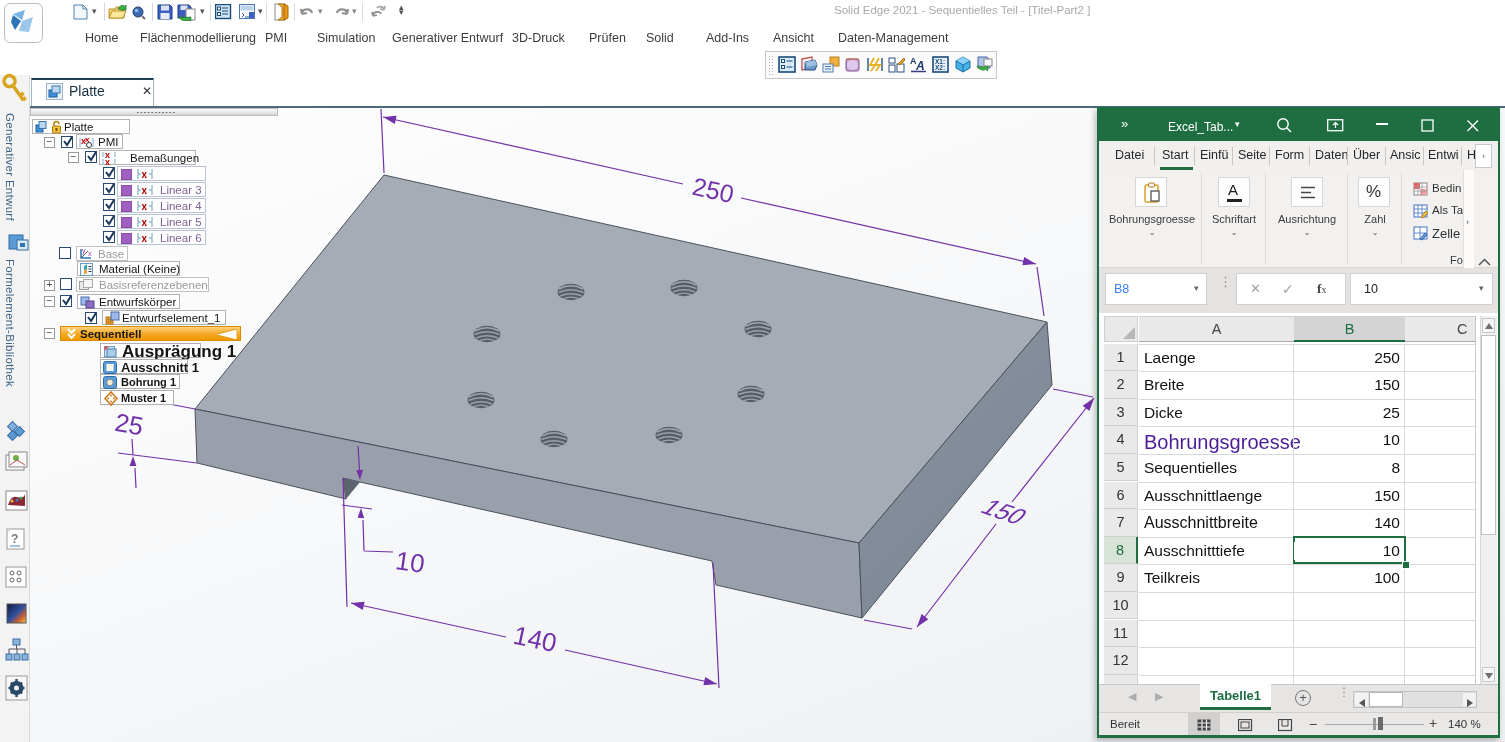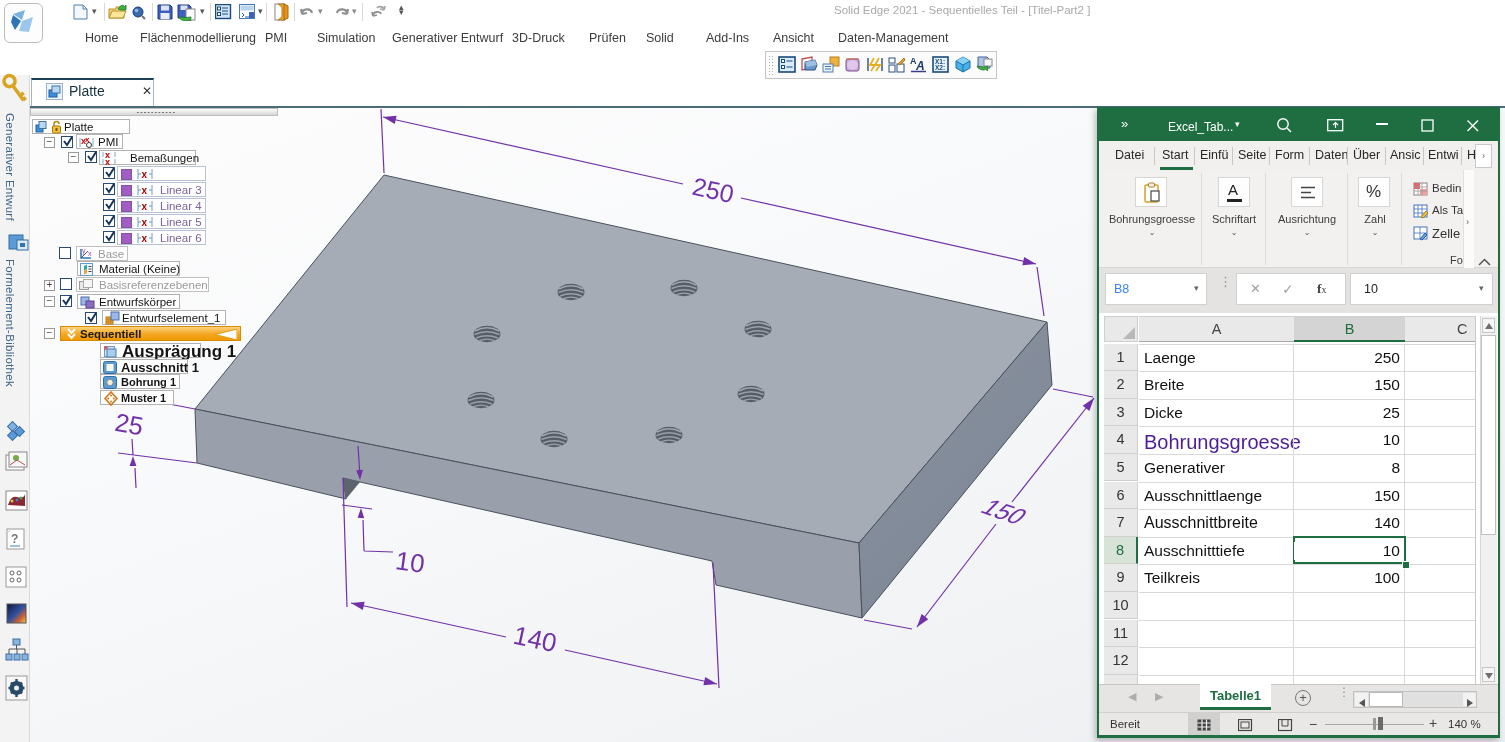--- a/index.html
+++ b/index.html
@@ -693,21 +693,21 @@
 <div class="a" style="left:7px;top:264.1px;width:34px;height:27.6px;background:#e9e9e9;color:#333;border-right:1px solid #cfcfcf;border-bottom:1px solid #cfcfcf;box-sizing:border-box;text-align:center;font-size:14.5px;line-height:26px">2</div>
 <div class="a" style="left:47px;top:269.1px;font-size:15.5px;color:#111;white-space:nowrap">Breite</div>
 <div class="a" style="left:197px;top:269.1px;width:106px;text-align:right;font-size:15.5px;color:#111">150</div>
 <div class="a" style="left:7px;top:291.7px;width:34px;height:27.6px;background:#e9e9e9;color:#333;border-right:1px solid #cfcfcf;border-bottom:1px solid #cfcfcf;box-sizing:border-box;text-align:center;font-size:14.5px;line-height:26px">3</div>
 <div class="a" style="left:47px;top:296.7px;font-size:15.5px;color:#111;white-space:nowrap">Dicke</div>
 <div class="a" style="left:197px;top:296.7px;width:106px;text-align:right;font-size:15.5px;color:#111">25</div>
 <div class="a" style="left:7px;top:319.3px;width:34px;height:27.6px;background:#e9e9e9;color:#333;border-right:1px solid #cfcfcf;border-bottom:1px solid #cfcfcf;box-sizing:border-box;text-align:center;font-size:14.5px;line-height:26px">4</div>
 <div class="a" style="left:47px;top:324.3px;font-size:20px;color:#4c1d95;white-space:nowrap">Bohrungsgroesse</div>
 <div class="a" style="left:197px;top:324.3px;width:106px;text-align:right;font-size:15.5px;color:#111">10</div>
 <div class="a" style="left:7px;top:346.9px;width:34px;height:27.6px;background:#e9e9e9;color:#333;border-right:1px solid #cfcfcf;border-bottom:1px solid #cfcfcf;box-sizing:border-box;text-align:center;font-size:14.5px;line-height:26px">5</div>
-<div class="a" style="left:47px;top:351.9px;font-size:15.5px;color:#111;white-space:nowrap">Generativer</div>
+<div class="a" style="left:47px;top:351.9px;font-size:15.5px;color:#111;white-space:nowrap">Sequentielles</div>
 <div class="a" style="left:197px;top:351.9px;width:106px;text-align:right;font-size:15.5px;color:#111">8</div>
 <div class="a" style="left:7px;top:374.5px;width:34px;height:27.6px;background:#e9e9e9;color:#333;border-right:1px solid #cfcfcf;border-bottom:1px solid #cfcfcf;box-sizing:border-box;text-align:center;font-size:14.5px;line-height:26px">6</div>
 <div class="a" style="left:47px;top:379.5px;font-size:15.5px;color:#111;white-space:nowrap">Ausschnittlaenge</div>
 <div class="a" style="left:197px;top:379.5px;width:106px;text-align:right;font-size:15.5px;color:#111">150</div>
 <div class="a" style="left:7px;top:402.1px;width:34px;height:27.6px;background:#e9e9e9;color:#333;border-right:1px solid #cfcfcf;border-bottom:1px solid #cfcfcf;box-sizing:border-box;text-align:center;font-size:14.5px;line-height:26px">7</div>
 <div class="a" style="left:47px;top:407.1px;font-size:16px;color:#111;white-space:nowrap">Ausschnittbreite</div>
 <div class="a" style="left:197px;top:407.1px;width:106px;text-align:right;font-size:15.5px;color:#111">140</div>
 <div class="a" style="left:7px;top:429.7px;width:34px;height:27.6px;background:#d6e3d6;color:#1e6e42;border-right:2px solid #1e6e42;border-bottom:1px solid #cfcfcf;box-sizing:border-box;text-align:center;font-size:14.5px;line-height:26px">8</div>
 <div class="a" style="left:47px;top:434.7px;font-size:15.5px;color:#111;white-space:nowrap">Ausschnitttiefe</div>
 <div class="a" style="left:197px;top:434.7px;width:106px;text-align:right;font-size:15.5px;color:#111">10</div>

